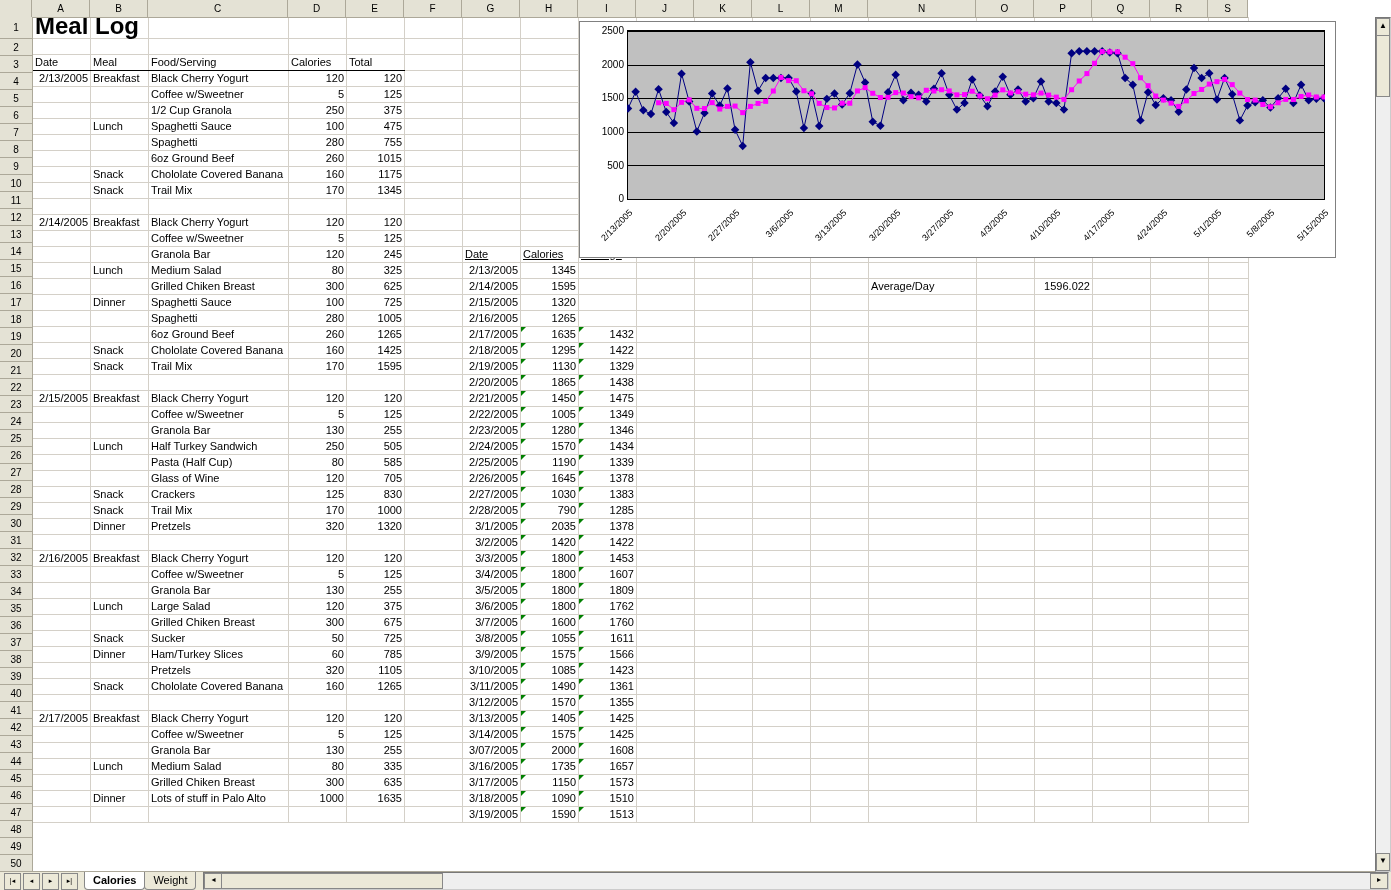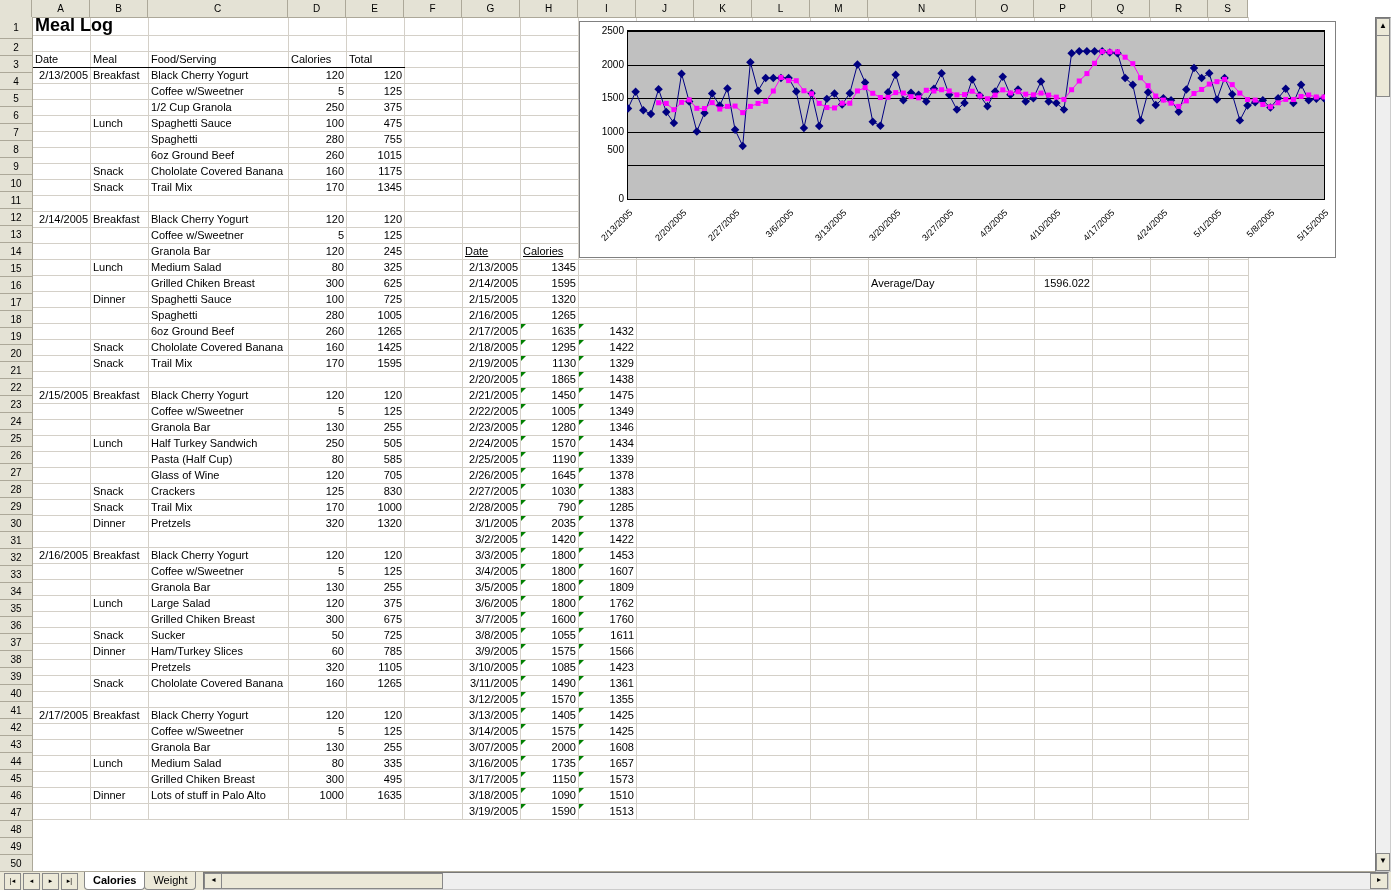--- a/index.html
+++ b/index.html
@@ -67,21 +67,21 @@
     border: 1px solid #d4d0c8;
     height: 16px;
     padding: 0 2px;
     white-space: nowrap;
     overflow: visible;
     box-sizing: border-box;
     vertical-align: bottom;
     line-height: 15px;
   }
   .r1 td { height: 22px; }
-  .title { font-size: 18px; font-weight: bold; }
+  .title { font-size: 24px; font-weight: bold; }
   .hdr-underline { border-bottom: 1px solid #000 !important; }
   .right { text-align: right; }
   .green-tri::before {
     content: "";
     position: relative;
     display: inline-block;
     width: 0; height: 0;
     border-top: 5px solid #008000;
     border-right: 5px solid transparent;
     float: left;
@@ -1297,21 +1297,21 @@
           <td></td>
           <td></td>
           <td></td>
           <td></td>
         </tr>
         <tr>
           <td class="right"></td>
           <td></td>
           <td>Grilled Chiken Breast</td>
           <td class="right">300</td>
-          <td class="right">495</td>
+          <td class="right">635</td>
           <td></td>
           <td class="right">3/17/2005</td>
           <td class="right green-tri">1150</td>
           <td class="right green-tri">1573</td>
           <td></td>
           <td></td>
           <td></td>
           <td></td>
           <td></td>
           <td></td>
@@ -1553,21 +1553,21 @@
       <rect x="640.9615384615385" y="74.30160000000001" width="5" height="5" fill="#ff00ff"></rect>
       <rect x="648.6098901098901" y="70.2696" width="5" height="5" fill="#ff00ff"></rect>
       <rect x="656.2582417582418" y="66.9096" width="5" height="5" fill="#ff00ff"></rect>
       <rect x="663.9065934065934" y="67.04400000000001" width="5" height="5" fill="#ff00ff"></rect>
       <rect x="671.554945054945" y="63.952799999999996" width="5" height="5" fill="#ff00ff"></rect>
       <rect x="679.2032967032967" y="62.4744" width="5" height="5" fill="#ff00ff"></rect>
       <rect x="686.8516483516484" y="64.49040000000001" width="5" height="5" fill="#ff00ff"></rect>
       <rect x="694.5" y="64.49040000000001" width="5" height="5" fill="#ff00ff"></rect>
     </svg>
 <div class="ytick" style="top: 176px;">0</div>
-    <div class="ytick" style="top: 127px;">500</div>
+    <div class="ytick" style="top: 143px;">500</div>
     <div class="ytick" style="top: 108.8px;">1000</div>
     <div class="ytick" style="top: 75.2px;">1500</div>
     <div class="ytick" style="top: 41.6px;">2000</div>
     <div class="ytick" style="top: 8px;">2500</div>
     <div class="xtick" style="left: 51px; top: 184px;">2/13/2005</div>
     <div class="xtick" style="left: 104.538px; top: 184px;">2/20/2005</div>
     <div class="xtick" style="left: 158.077px; top: 184px;">2/27/2005</div>
     <div class="xtick" style="left: 211.615px; top: 184px;">3/6/2005</div>
     <div class="xtick" style="left: 265.154px; top: 184px;">3/13/2005</div>
     <div class="xtick" style="left: 318.692px; top: 184px;">3/20/2005</div>

